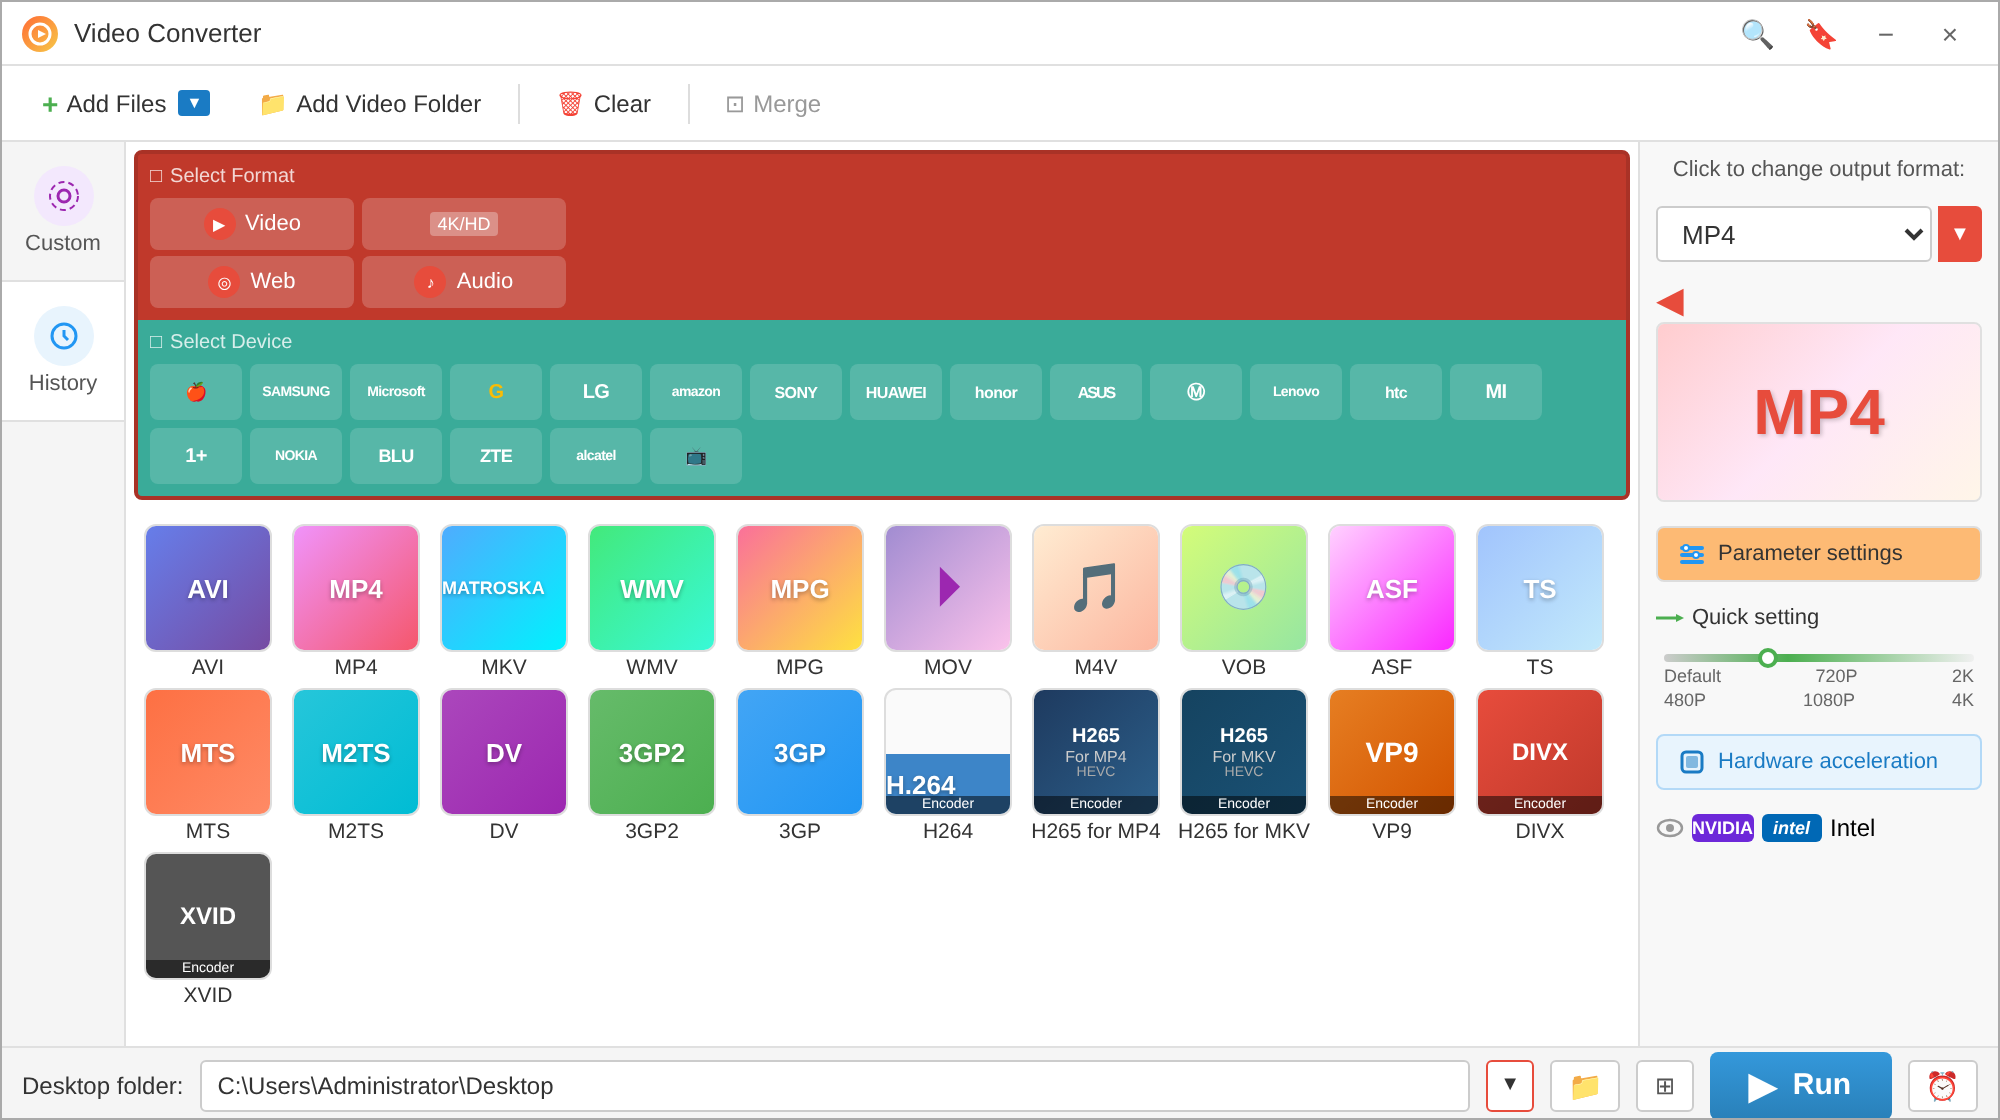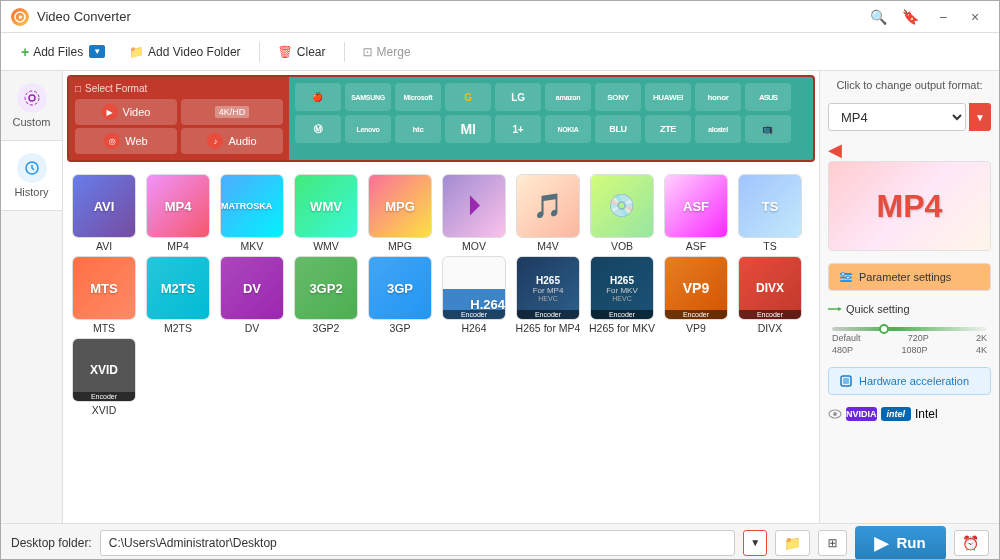--- a/index.html
+++ b/index.html
@@ -381,20 +381,21 @@
     }
 
     
     .top-selector {
       display: flex;
       background: #c0392b;
       border: 2px solid #a93226;
       margin: 4px;
       border-radius: 4px;
       overflow: hidden;
+      flex-direction: column;
     }
     .select-format-panel {
       background: #c0392b;
       width: 220px;
       padding: 6px;
       flex-shrink: 0;
     }
     .select-device-panel {
       background: #3aab99;
       flex: 1;
@@ -626,35 +627,38 @@
             </button>
             <button class="fmt-btn">
               <div class="fmt-icon-circle">♪</div>
               <span>Audio</span>
             </button>
           </div>
         </div>
       </div>
 
       <div class="select-device-panel">
+        <div class="panel-header">
+          <span>Select Device</span>
+        </div>
         <div class="device-logos">
           <div class="device-logo-item">🍎</div>
           <div class="device-logo-item" style="font-size:7px;">SAMSUNG</div>
           <div class="device-logo-item" style="font-size:7px;">Microsoft</div>
           <div class="device-logo-item" style="font-size:10px; color:#fbbc04; font-weight:900;">G</div>
           <div class="device-logo-item" style="font-size:10px;">LG</div>
           <div class="device-logo-item" style="font-size:7px;">amazon</div>
           <div class="device-logo-item" style="font-size:8px;">SONY</div>
           <div class="device-logo-item" style="font-size:8px;">HUAWEI</div>
           <div class="device-logo-item" style="font-size:8px;">honor</div>
           <div class="device-logo-item" style="font-size:8px; letter-spacing:-1px;">ASUS</div>
           <div class="device-logo-item">Ⓜ</div>
           <div class="device-logo-item" style="font-size:7px;">Lenovo</div>
           <div class="device-logo-item" style="font-size:8px;">htc</div>
-          <div class="device-logo-item" style="font-size:14px;">MI</div>
+          <div class="device-logo-item" style="font-size:10px;">MI</div>
           <div class="device-logo-item" style="font-size:10px;">1+</div>
           <div class="device-logo-item" style="font-size:7px;">NOKIA</div>
           <div class="device-logo-item" style="font-size:9px;">BLU</div>
           <div class="device-logo-item" style="font-size:9px;">ZTE</div>
           <div class="device-logo-item" style="font-size:7px;">alcatel</div>
           <div class="device-logo-item">📺</div>
         </div>
       </div>
     </div>
 
@@ -776,21 +780,21 @@
       <div class="fmt-item">
         <div class="fmt-box">
           <div class="fmt-3gp" style="width:100%;height:100%;display:flex;align-items:center;justify-content:center;">
             <span class="fmt-icon-text">3GP</span>
           </div>
         </div>
         <span class="fmt-name-label">3GP</span>
       </div>
       <div class="fmt-item">
         <div class="fmt-box">
-          <div style="width:100%;height:100%;background:#3d85c8;display:flex;flex-direction:column;align-items:flex-end;justify-content:center;position:relative;margin-top:32px;">
+          <div style="width:100%;height:100%;background:#3d85c8;display:flex;flex-direction:column;align-items:flex-start;justify-content:center;position:relative;margin-top:32px;">
             <span class="fmt-icon-text">H.264</span>
             <span class="fmt-encoder-badge">Encoder</span>
           </div>
         </div>
         <span class="fmt-name-label">H264</span>
       </div>
       <div class="fmt-item">
         <div class="fmt-box">
           <div style="width:100%;height:100%;background:linear-gradient(135deg,#1e3a5f,#2c5f8a);display:flex;flex-direction:column;align-items:center;justify-content:center;position:relative;">
             <span style="color:#fff;font-size:10px;font-weight:bold;">H265</span>

